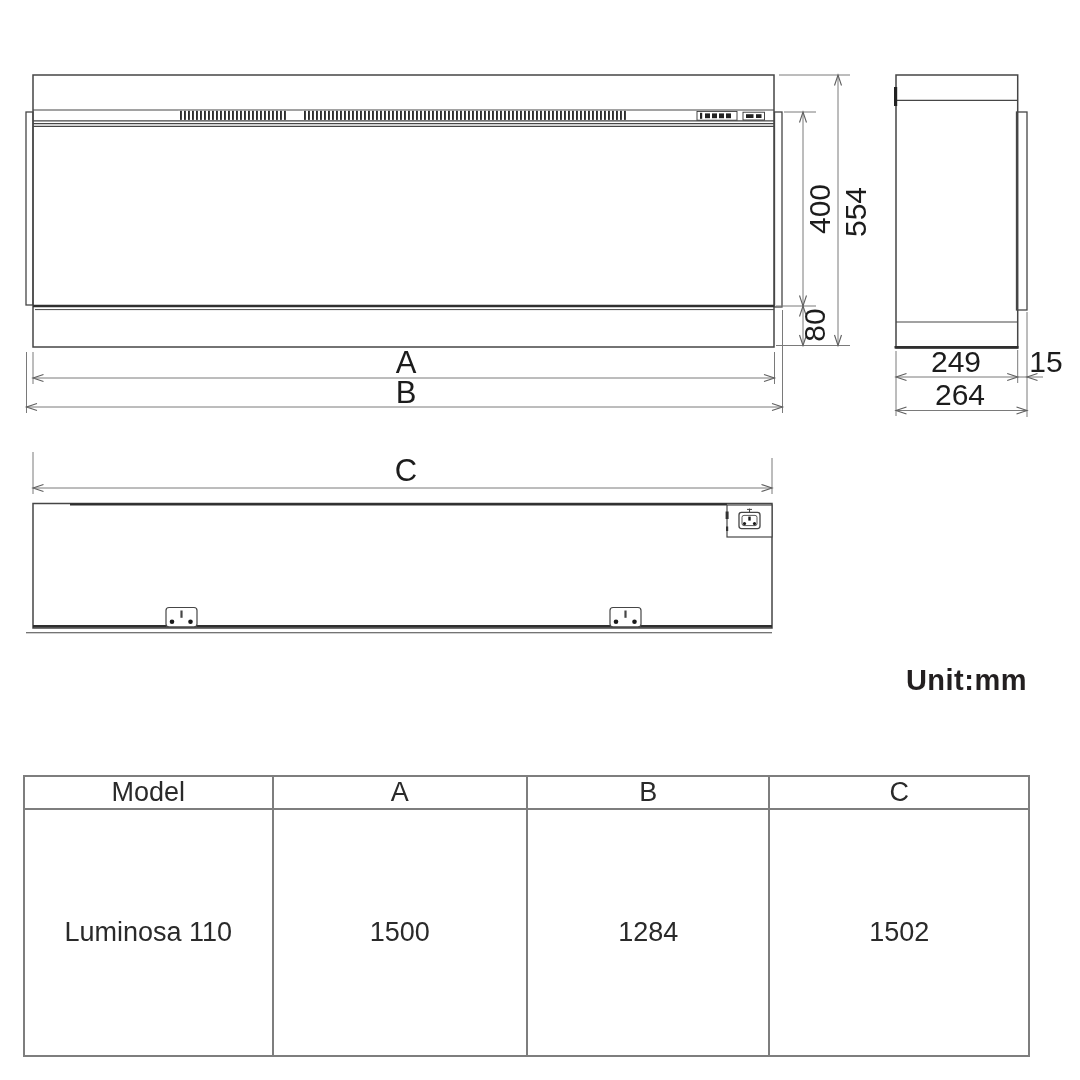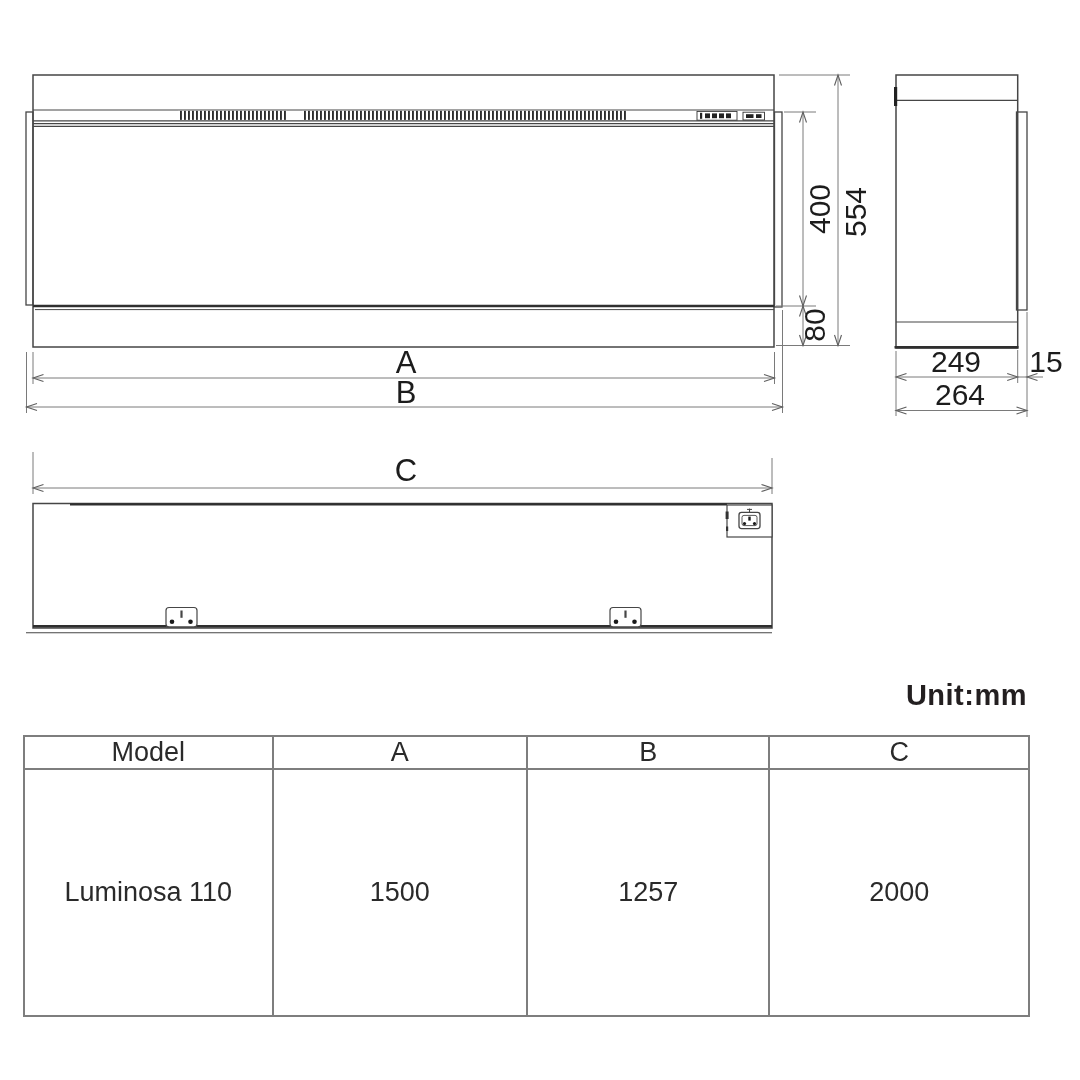--- a/index.html
+++ b/index.html
@@ -7,36 +7,36 @@
     position:relative;width:1080px;height:1080px;background:#ffffff;
     font-family:"Liberation Sans", sans-serif;overflow:hidden;
   }
   svg text{
     font-family:"Liberation Sans", sans-serif;
     fill:#1c1c1c;
   }
   .dim-num{font-size:30px;letter-spacing:0px;}
   .dim-letter{font-size:31px;}
   .unit-note{
-    position:absolute;top:679px;right:53px;
+    position:absolute;top:664px;right:53px;
     font-size:29px;font-weight:bold;color:#231f20;
     letter-spacing:0.5px;
   }
   table.spec{
     position:absolute;left:23px;top:735px;
     width:1007px;height:282px;
     border-collapse:collapse;table-layout:fixed;
     font-size:27px;color:#2a2a2a;
   }
   table.spec th, table.spec td{
     border:2px solid #7e7e7e;
     text-align:center;vertical-align:middle;
     font-weight:normal;padding:0;
   }
-  table.spec{border:2px solid #6e6e6e;}
+  table.spec{border:2px solid #6e6e6e;margin-top:40px;}
   .c-model{width:24.73%;}
   .c-a{width:25.32%;}
   .c-b{width:24.13%;}
   .c-c{width:25.82%;}
 </style>
 </head>
 <body>
 
 <div class="stage">
 
@@ -183,19 +183,19 @@
         <th>Model</th>
         <th>A</th>
         <th>B</th>
         <th>C</th>
       </tr>
     </thead>
     <tbody>
       <tr>
         <td>Luminosa 110</td>
         <td>1500</td>
-        <td>1257</td>
-        <td>2000</td>
+        <td>1284</td>
+        <td>1502</td>
       </tr>
     </tbody>
   </table>
 
 </div>
 
 </body></html>

